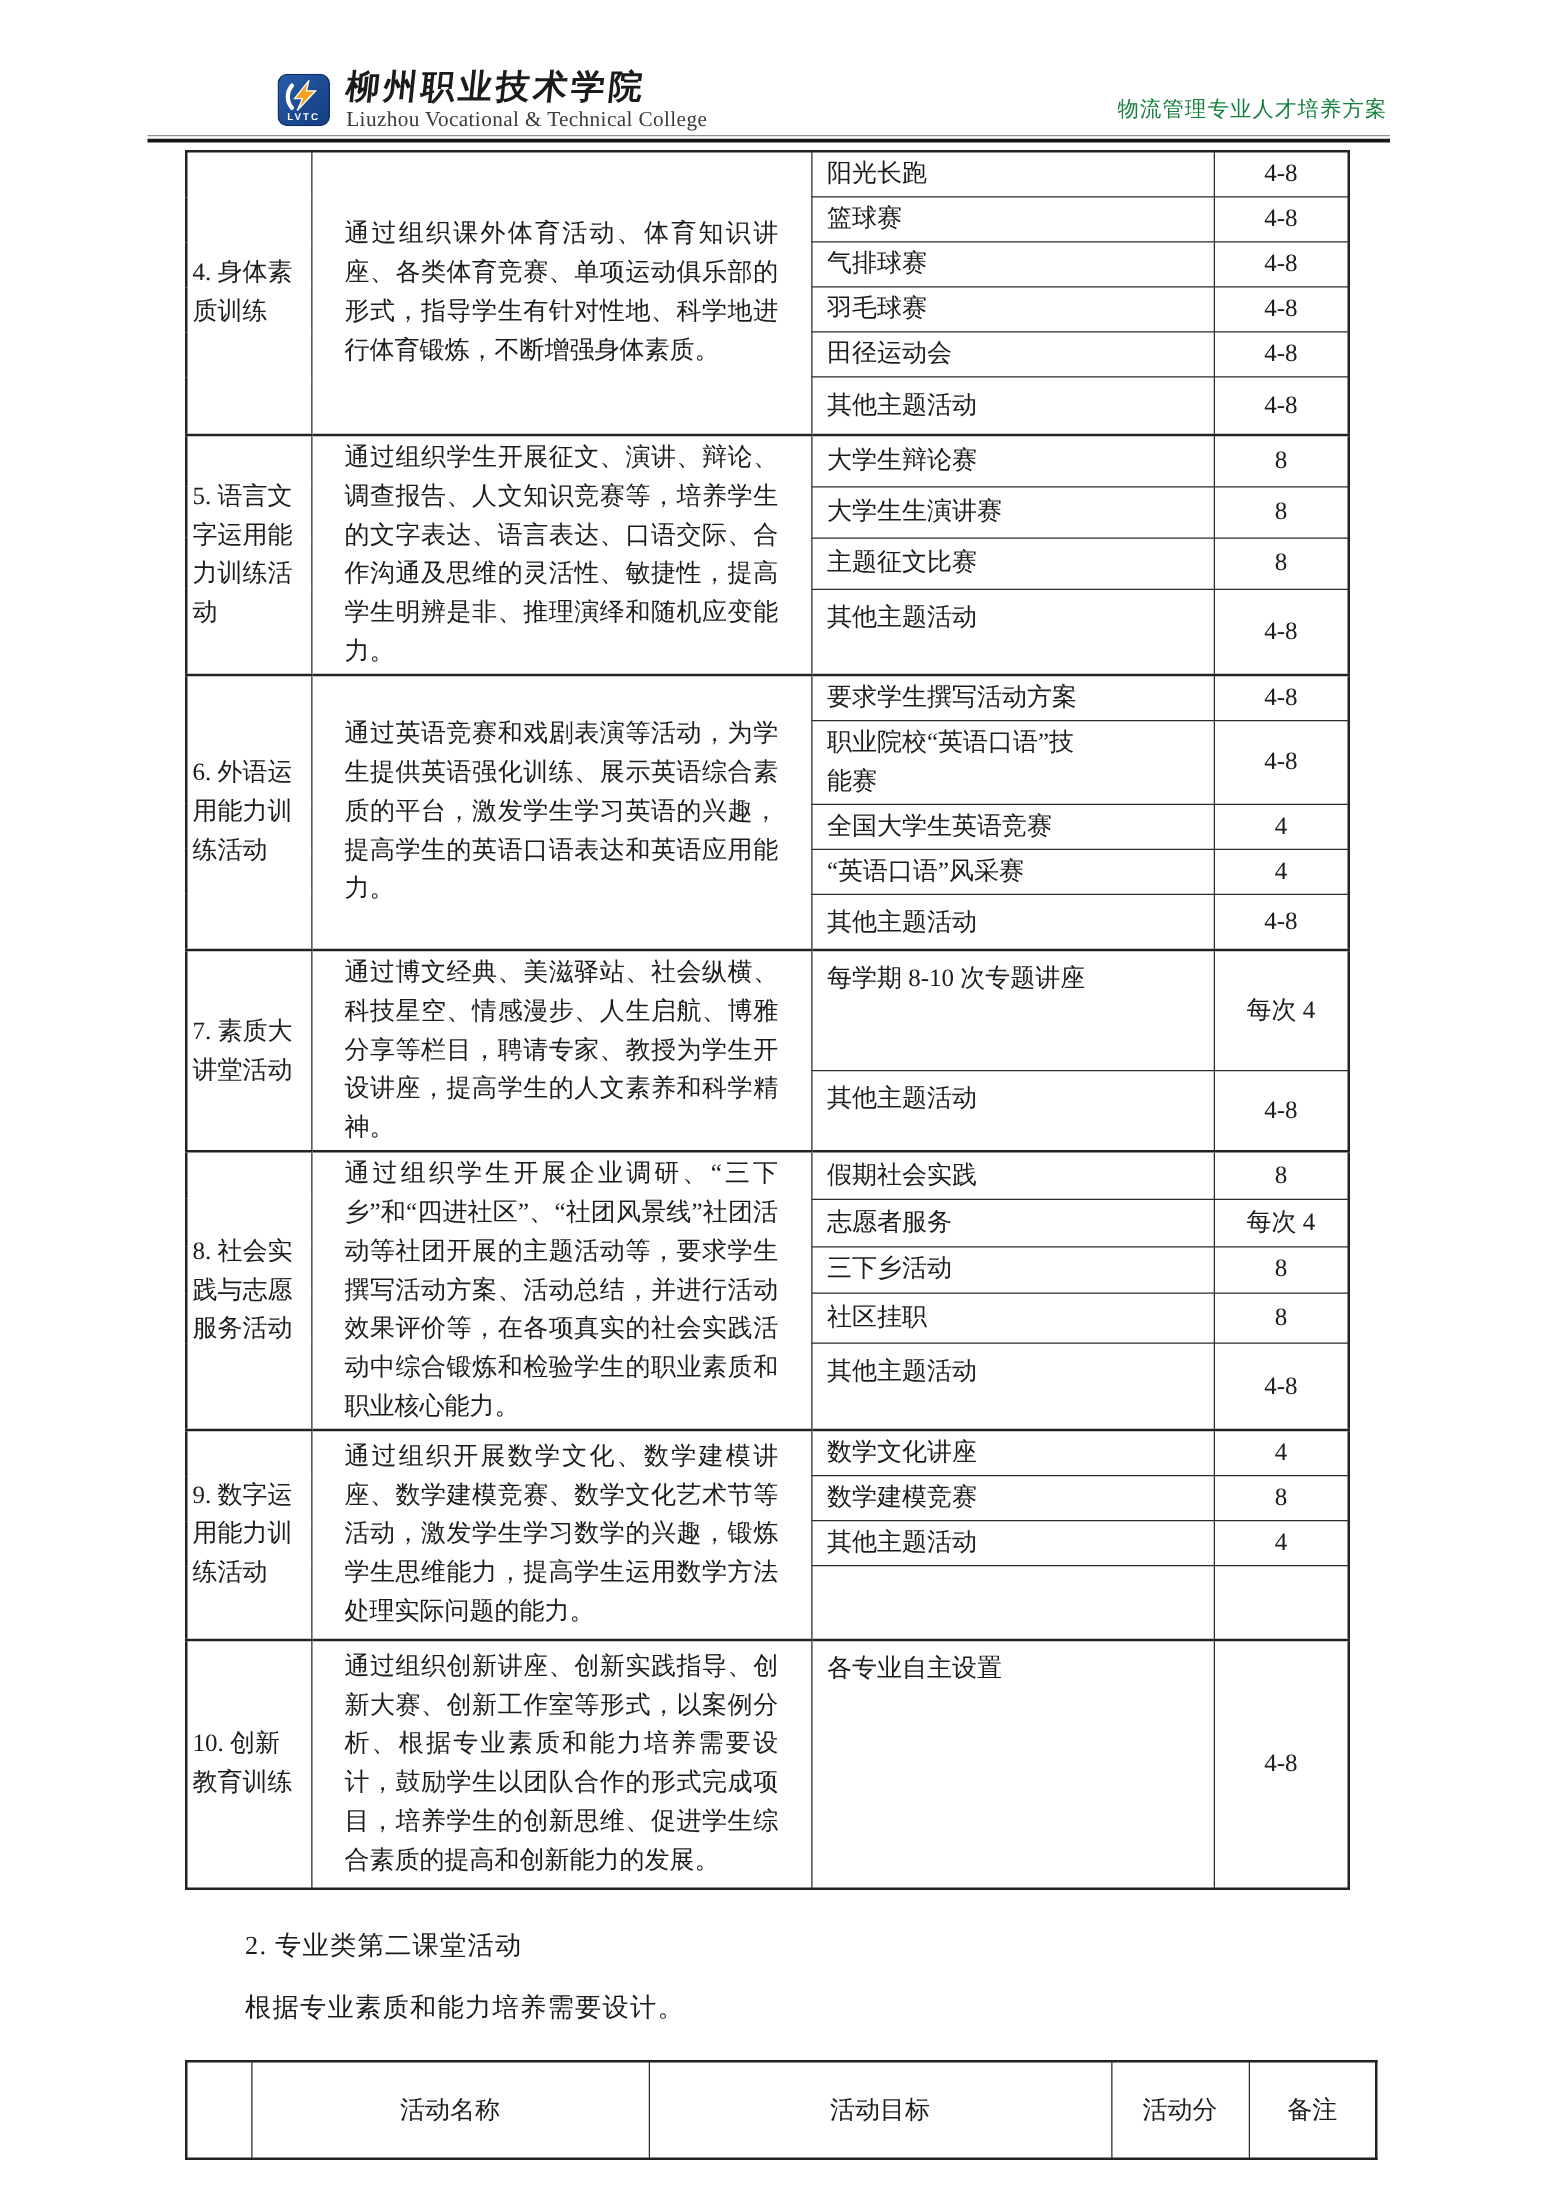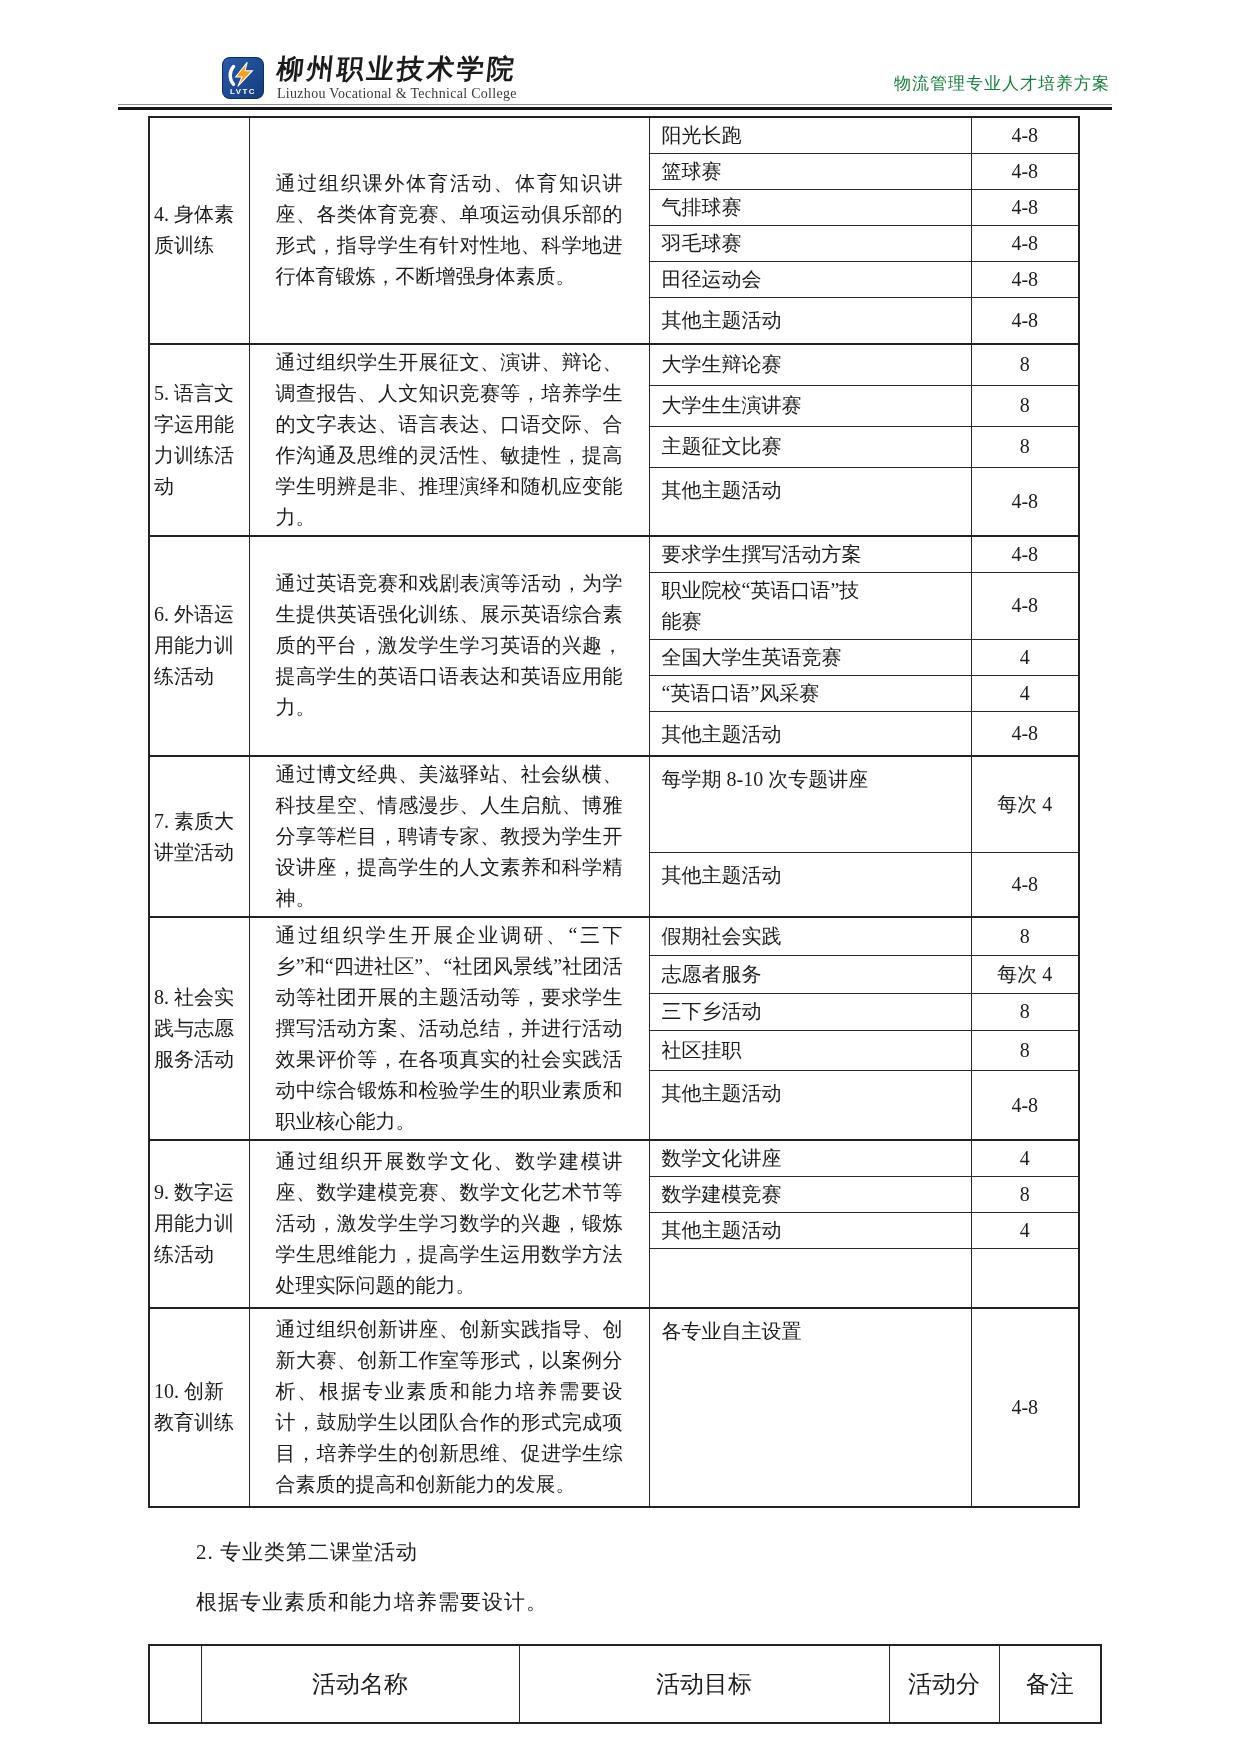--- a/index.html
+++ b/index.html
@@ -12,21 +12,21 @@
     margin:0 130px 0 118px; padding-top:54px;
     display:flex; align-items:flex-end; justify-content:space-between;
   }
   .logo-block{display:flex; align-items:center; gap:13px; margin-left:104px;}
   .logo-icon svg{width:42px;height:42px;display:block;}
   .logo-names{display:flex; flex-direction:column;}
   .cn-name{
     font-size:27px; font-weight:bold; letter-spacing:3px; color:#1b1b1b;
     transform:skewX(-6deg); line-height:30px;
   }
-  .en-name{font-size:14px; color:#3a3a3a; letter-spacing:0.3px; margin-top:2px;}
+  .en-name{font-size:17px; color:#3a3a3a; letter-spacing:0.3px; margin-top:2px;}
   .doc-title{font-size:17px; color:#15803d; padding-bottom:7px; letter-spacing:1px;}
   .header-rule{
     margin:2px 128px 0 118px; height:2px;
     border-top:1px solid #8f8f8f; border-bottom:3px solid #161616;
   }
   
   table{border-collapse:collapse; table-layout:fixed;}
   .main-table{width:930px; margin:6px 0 0 148px; border:2px solid #222;}
   .main-table td{
     border:1px solid #2a2a2a; font-size:20px; line-height:31px;
@@ -41,21 +41,21 @@
   .h30{height:30px}.h32{height:32px}.h33{height:33px}.h34{height:34px}
   .h36{height:36px}.h38{height:38px}.h45{height:45px}.h46{height:46px}
   .h52{height:52px}.h59{height:59px}.h60{height:60px}.h66{height:66px}
   .h67{height:67px}.h77{height:77px}.h199{height:199px}
   
   .section-heading{margin:30px 0 0 196px; font-size:21px; letter-spacing:1px;}
   .section-body{margin:22px 0 0 196px; font-size:21px; letter-spacing:1px;}
   
   .bottom-table{width:952px; margin:28px 0 0 148px; border:2px solid #222;}
   .bottom-table th{
-    border:1px solid #2a2a2a; height:74px; font-size:24px; font-weight:normal;
+    border:1px solid #2a2a2a; height:74px; font-size:20px; font-weight:normal;
     text-align:center; vertical-align:middle;
   }
   
   .page-number{text-align:center; margin-top:48px; font-size:17px; color:#1c1c1c;}
 </style>
 </head>
 <body>
 
 <div class="page">
 

